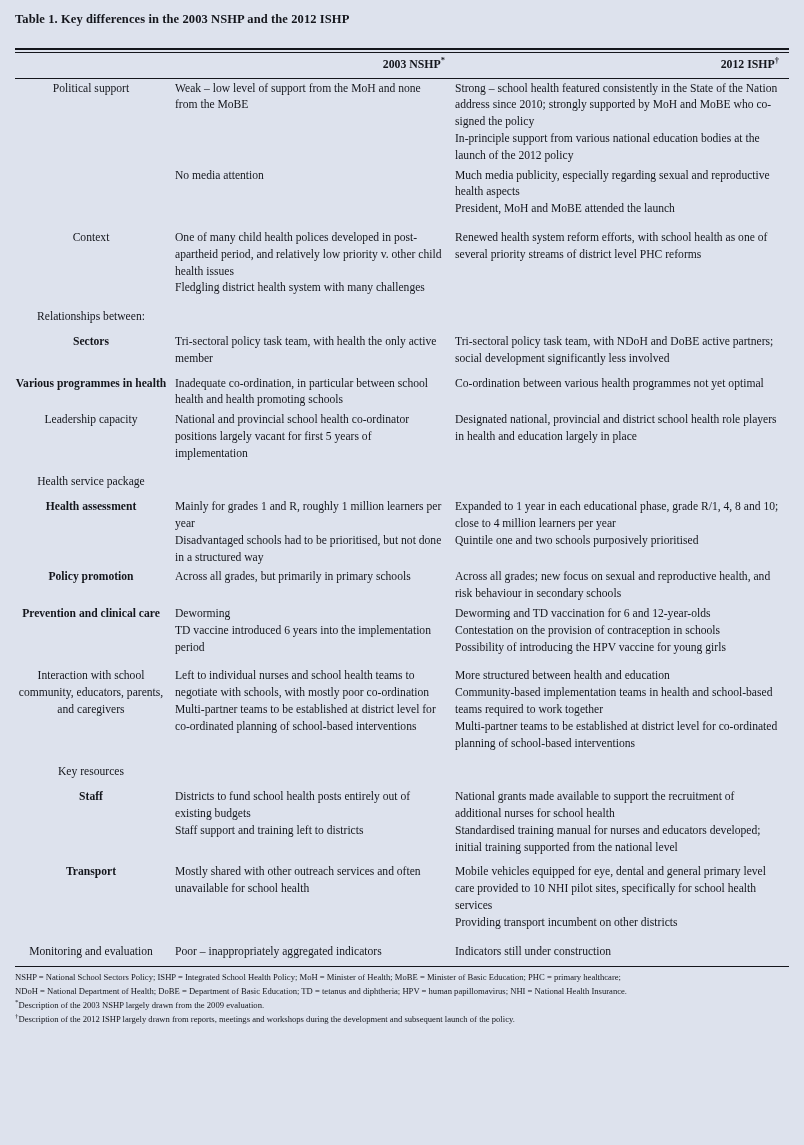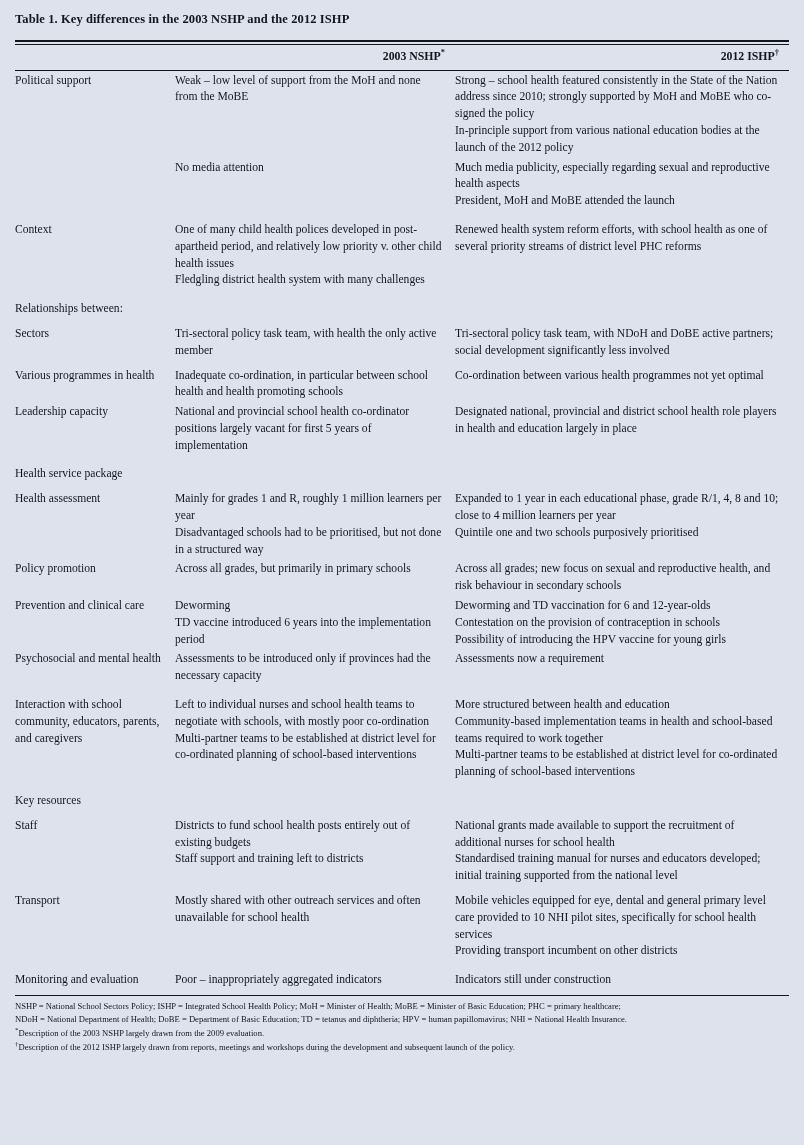--- a/index.html
+++ b/index.html
@@ -22,21 +22,21 @@
     padding: 0 15px;
     background: #dde2ed;
     position: relative;
   }
 
   
   .table-title {
     font-size: 12.5px;
     font-weight: bold;
     letter-spacing: 0.1px;
-    padding: 12px 0 12px 0;
+    padding: 12px 0 20px 0;
     line-height: 1.25;
   }
 
   
   .rule-double {
     border: 0;
     border-top: 2.2px solid #14161c;
     border-bottom: 1.1px solid #14161c;
     height: 2.5px;
     margin: 0;
@@ -66,24 +66,24 @@
     font-size: 11.8px;
     padding: 4px 10px 5px 0;
     vertical-align: bottom;
     line-height: 1.35;
   }
   table.keytable td {
     vertical-align: top;
     padding: 1.5px 10px 1.5px 0;
     line-height: 1.45;
   }
-  table.keytable td.col-label { padding-right: 8px; }
-
-  
-  .indent-1 { padding-left: 13px; }
+  table.keytable td.col-label { padding-right: 8px; text-align: center; }
+
+  
+  .indent-1 { padding-left: 13px; font-weight: bold; }
 
   
   tr.group-gap > td { height: 9px; padding: 0; font-size: 0; line-height: 0; }
   tr.small-gap > td { height: 5px; padding: 0; font-size: 0; line-height: 0; }
 
   .cell-line { display: block; }
 
   
   .footnotes {
     font-size: 8.6px;
@@ -238,29 +238,20 @@
           <td>
             <span class="cell-line">Deworming</span>
             <span class="cell-line">TD vaccine introduced 6 years into the implementation period</span>
           </td>
           <td>
             <span class="cell-line">Deworming and TD vaccination for 6 and 12-year-olds</span>
             <span class="cell-line">Contestation on the provision of contraception in schools</span>
             <span class="cell-line">Possibility of introducing the HPV vaccine for young girls</span>
           </td>
         </tr>
-        <tr>
-          <td class="col-label indent-1">Psychosocial and mental health</td>
-          <td>
-            <span class="cell-line">Assessments to be introduced only if provinces had the necessary capacity</span>
-          </td>
-          <td>
-            <span class="cell-line">Assessments now a requirement</span>
-          </td>
-        </tr>
         <tr class="group-gap">
           <td colspan="3"></td>
         </tr>
         <tr>
           <td class="col-label">Interaction with school community, educators, parents, and caregivers</td>
           <td>
             <span class="cell-line">Left to individual nurses and school health teams to negotiate with schools, with mostly poor co-ordination</span>
             <span class="cell-line">Multi-partner teams to be established at district level for co-ordinated planning of school-based interventions</span>
           </td>
           <td>

